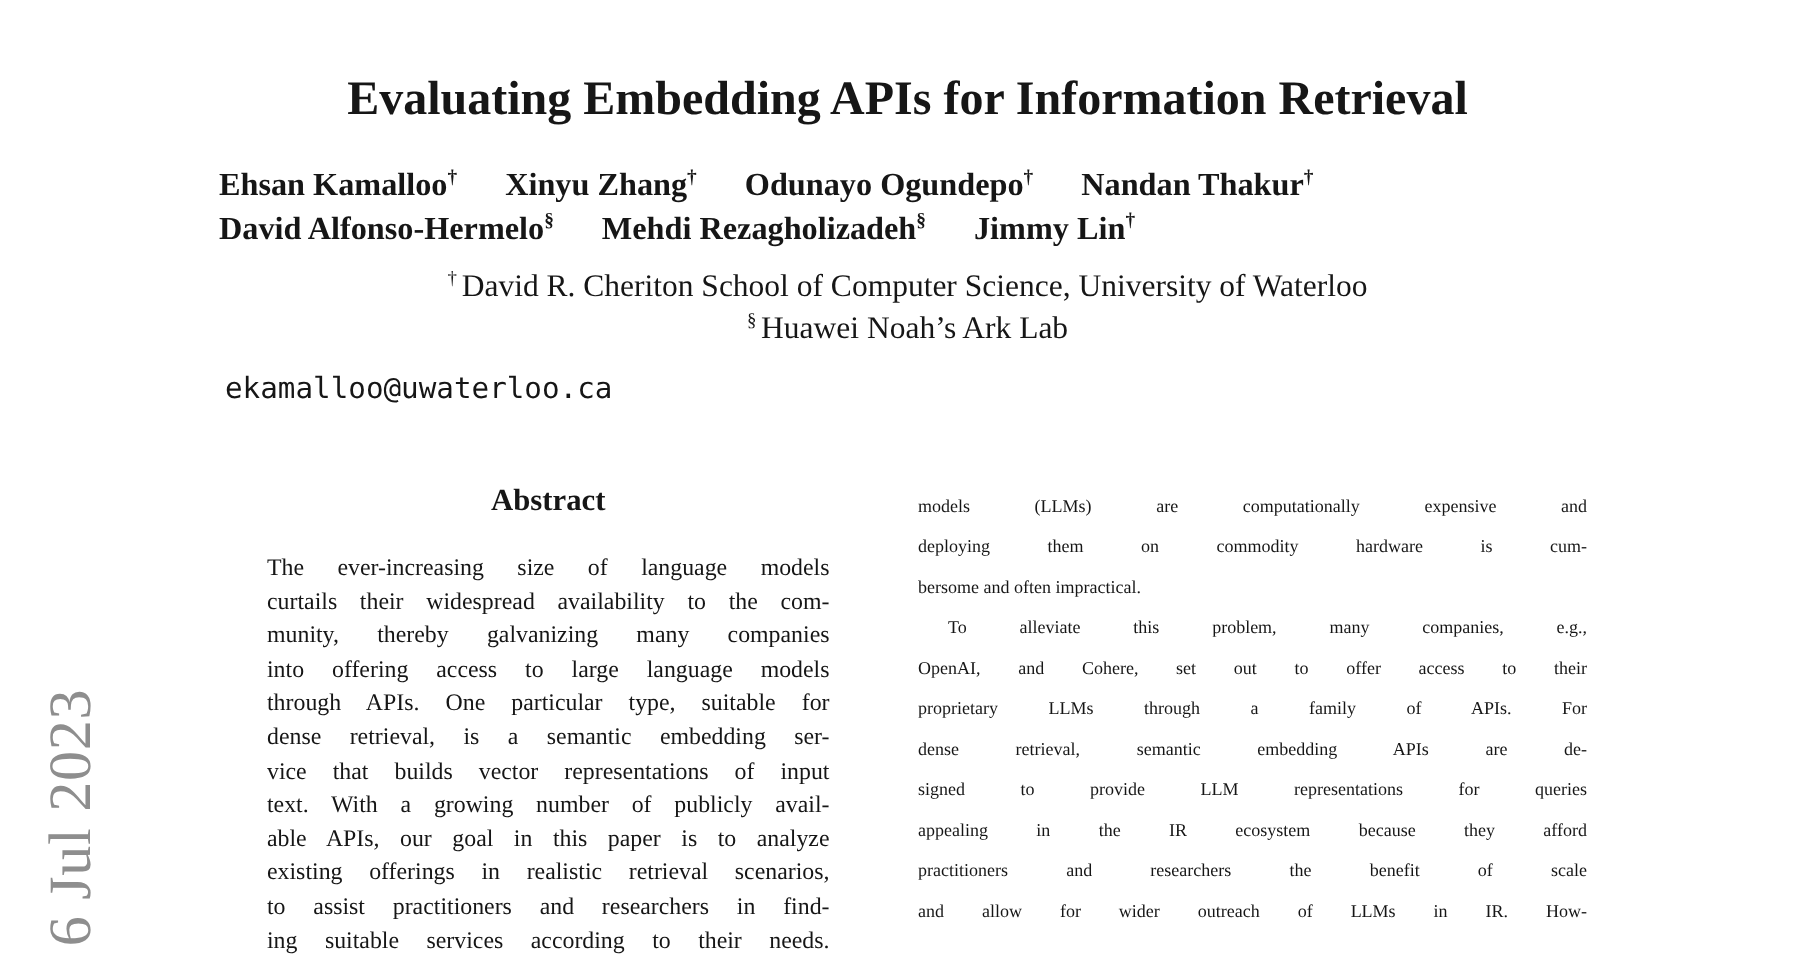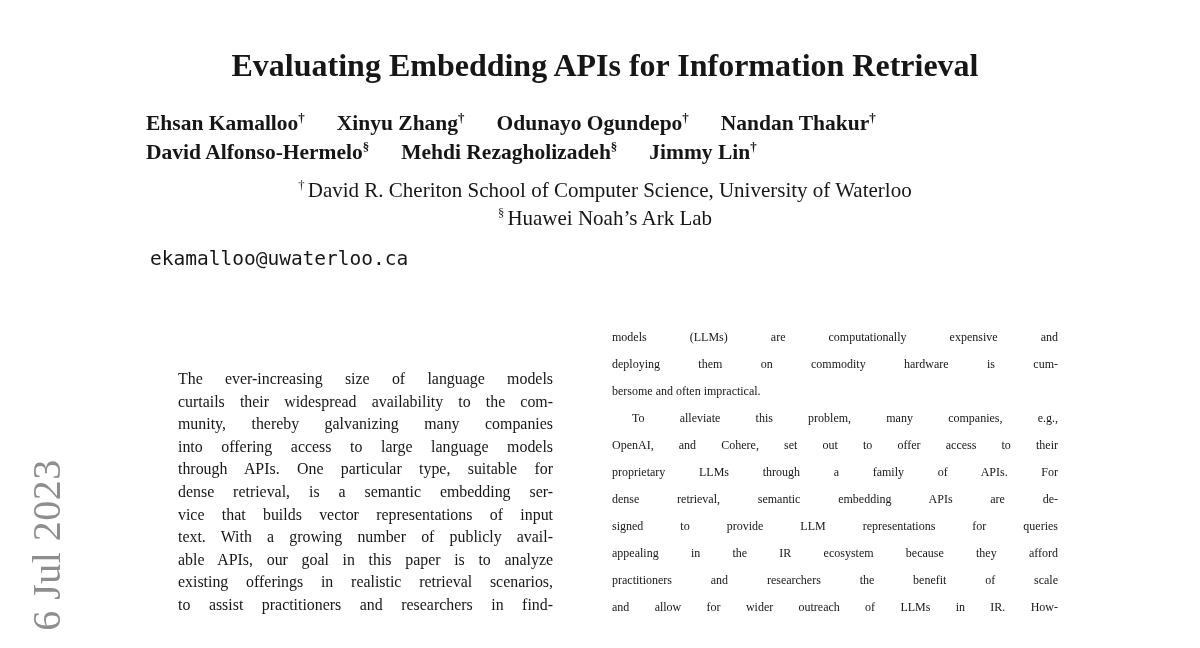--- a/index.html
+++ b/index.html
@@ -92,33 +92,35 @@
       <div class="author-row"><span class="author">David Alfonso-Hermelo<sup>§</sup></span><span class="author">Mehdi Rezagholizadeh<sup>§</sup></span><span class="author">Jimmy Lin<sup>†</sup></span></div>
     </div>
 
   <div class="affils" id="affils-block">
       <div class="affil-row"><sup>† </sup> David R. Cheriton School of Computer Science, University of Waterloo</div>
       <div class="affil-row"><sup>§ </sup> Huawei Noah’s Ark Lab</div>
     </div>
 
   <div class="email">ekamalloo@uwaterloo.ca</div>
 
+  <div class="abs-head">Abstract</div>
 
   <div class="abs-body" id="abs-body">
       <div class="aline j">The ever-increasing size of language models</div>
       <div class="aline j">curtails their widespread availability to the com-</div>
       <div class="aline j">munity, thereby galvanizing many companies</div>
       <div class="aline j">into offering access to large language models</div>
       <div class="aline j">through APIs. One particular type, suitable for</div>
       <div class="aline j">dense retrieval, is a semantic embedding ser-</div>
       <div class="aline j">vice that builds vector representations of input</div>
       <div class="aline j">text. With a growing number of publicly avail-</div>
       <div class="aline j">able APIs, our goal in this paper is to analyze</div>
       <div class="aline j">existing offerings in realistic retrieval scenarios,</div>
       <div class="aline j">to assist practitioners and researchers in find-</div>
+      <div class="aline j">ing suitable services according to their needs.</div>
     </div>
 
   <div class="col-right" id="col-right">
       <div class="bline j">models (LLMs) are computationally expensive and</div>
       <div class="bline j">deploying them on commodity hardware is cum-</div>
       <div class="bline">bersome and often impractical.</div>
       <div class="bline j ind">To alleviate this problem, many companies, e.g.,</div>
       <div class="bline j">OpenAI, and Cohere, set out to offer access to their</div>
       <div class="bline j">proprietary LLMs through a family of APIs. For</div>
       <div class="bline j">dense retrieval, semantic embedding APIs are de-</div>

